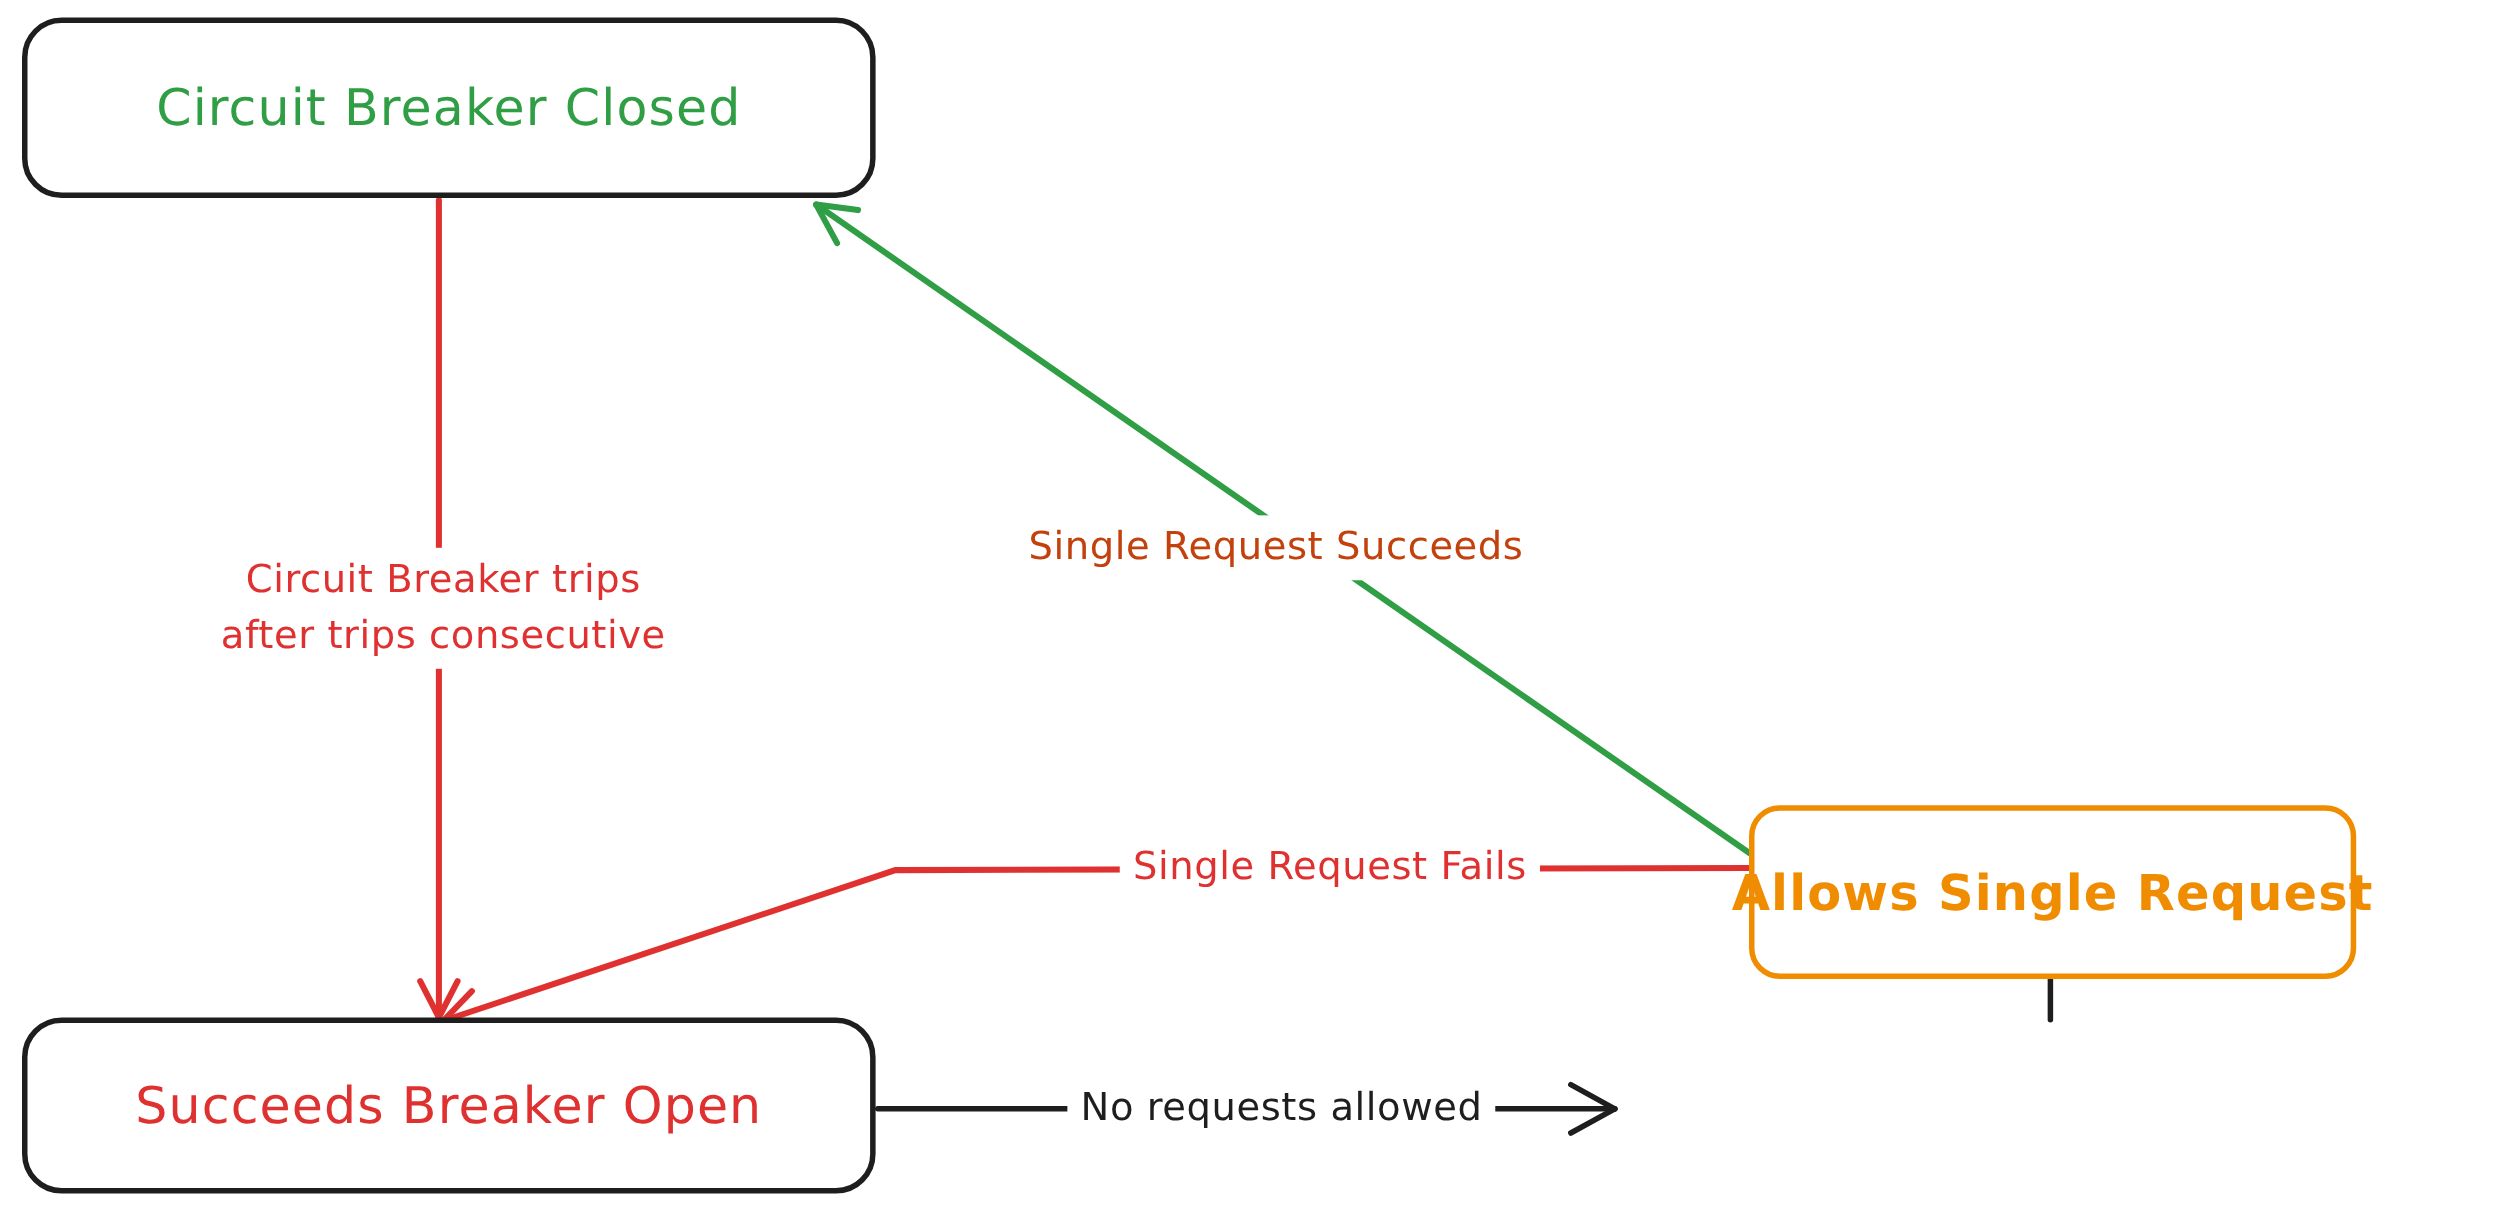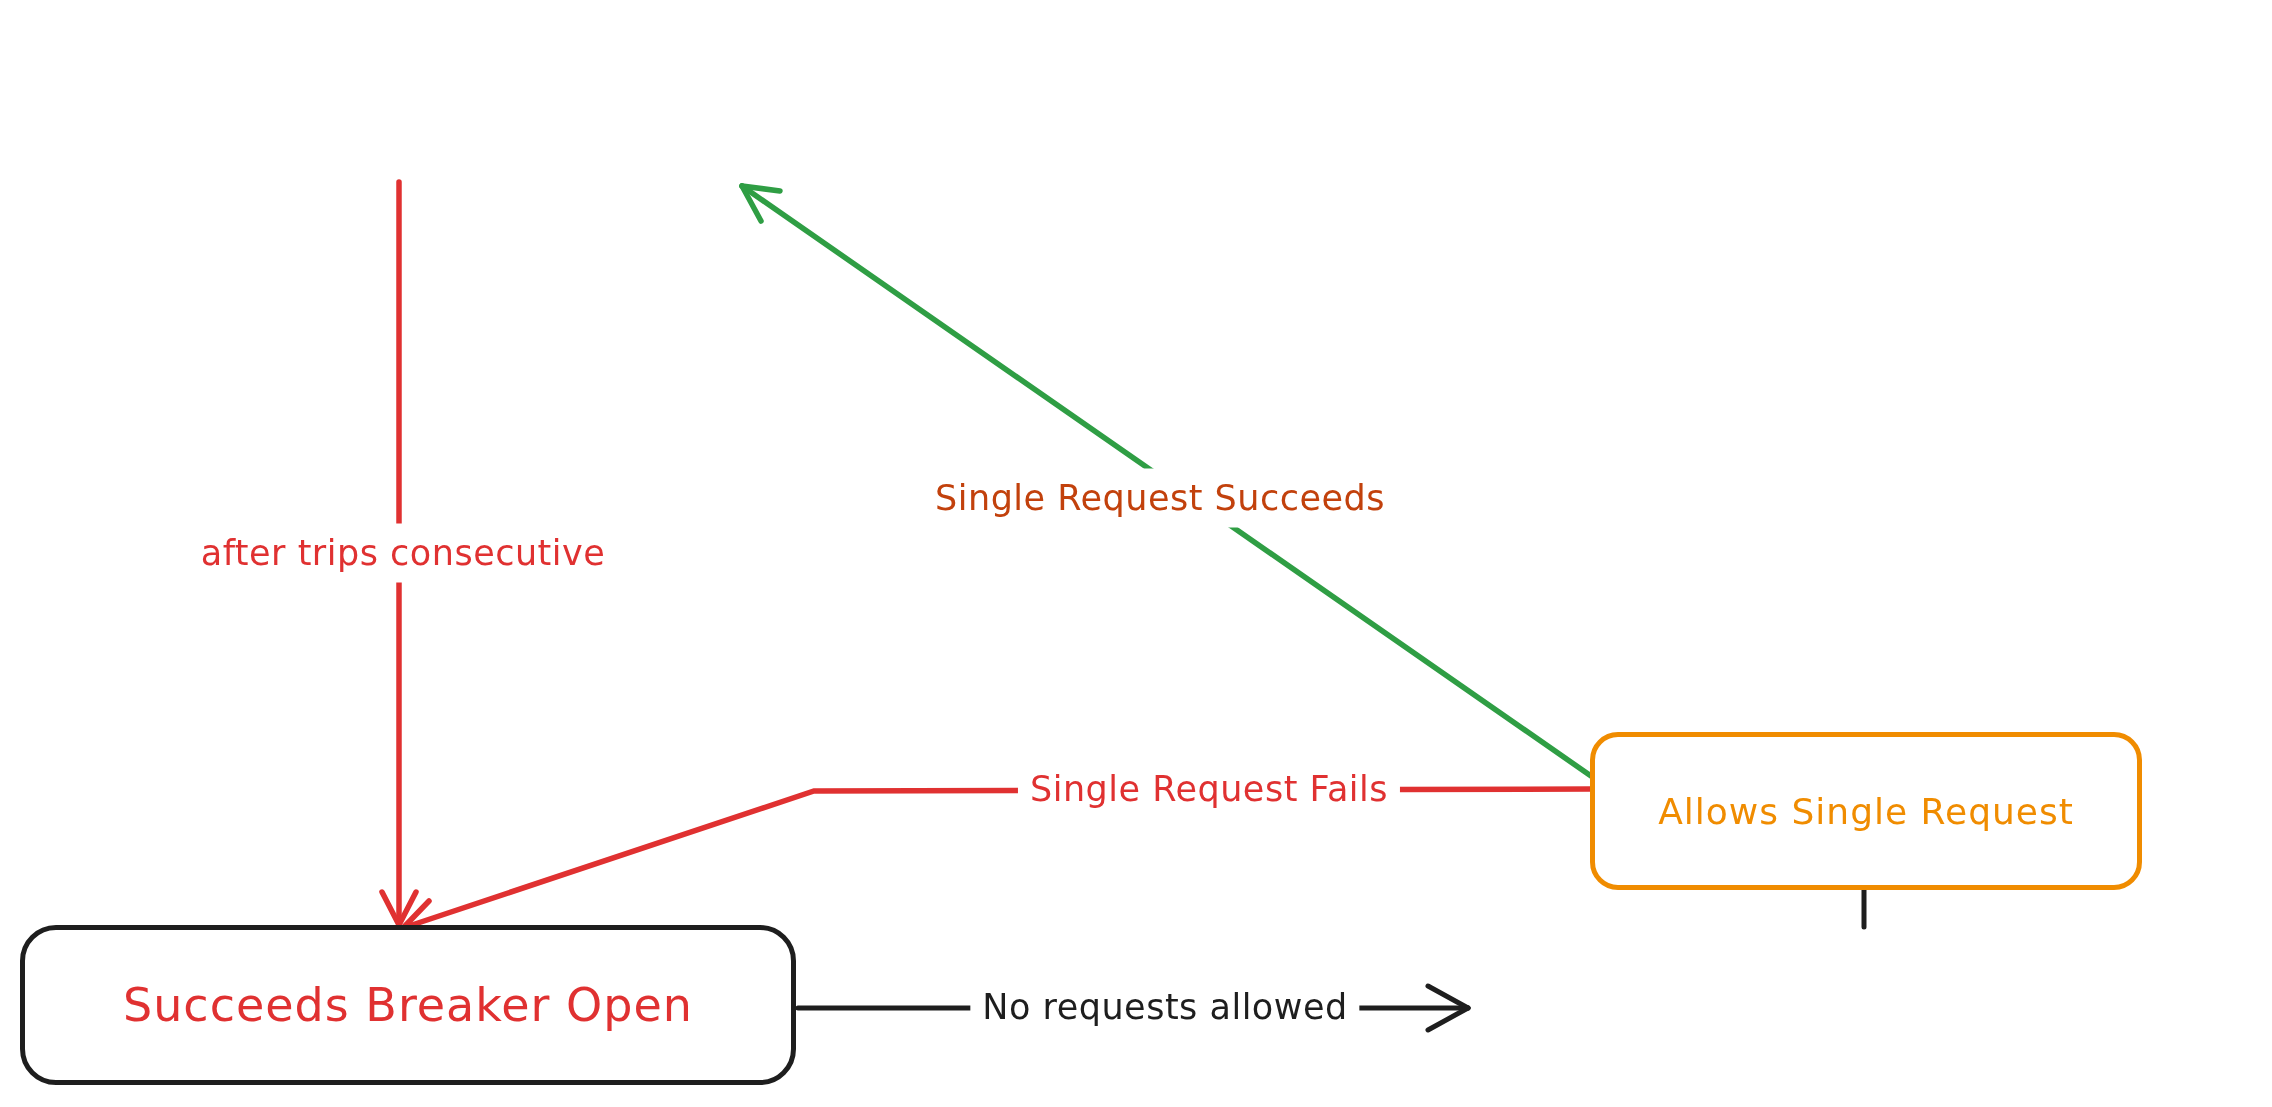--- a/index.html
+++ b/index.html
@@ -51,21 +51,21 @@
   .node-open .node-label { color: #e03131; }
   .node-halfopen {
     left: 1476px; top: 925px; width: 782px; height: 163px;
     border: 5px solid #1e1e1e; border-radius: 36px;
   }
   .node-halfopen .node-label { color: #f08c00; }
   .node-allows {
     left: 1590px; top: 732px; width: 552px; height: 158px;
     border: 5px solid #f08c00; border-radius: 28px;
   }
-  .node-allows .node-label { color: #f08c00; font-size: 36px; }
+  .node-allows .node-label { color: #f08c00; font-size: 45px; font-weight: bold; }
 
   .edge-label {
     position: absolute;
     transform: translate(-50%, -50%);
     background: #ffffff;
     text-align: center;
     font-size: 35px;
     letter-spacing: 0.5px;
     line-height: 51px;
     padding: 4px 12px;
@@ -107,31 +107,35 @@
       <line x1="1468" y1="1008" x2="1428" y2="986"></line>
       <line x1="1468" y1="1008" x2="1428" y2="1030"></line>
     </g>
 
     <g fill="none" stroke-width="5" stroke-linecap="round" stroke="#1e1e1e">
       <line x1="1864" y1="888" x2="1864" y2="927"></line>
     </g>
   </svg>
 
   <div class="edge-label label-trip">
+    <div>Circuit Breaker trips</div>
     <div>after trips consecutive</div>
   </div>
 
   <div class="edge-label label-succeeds">Single Request Succeeds</div>
 
   <div class="edge-label label-fails">Single Request Fails</div>
 
   <div class="edge-label label-delay">
     <div>No requests allowed</div>
   </div>
 
+  <div class="node node-closed">
+    <span class="node-label">Circuit Breaker Closed</span>
+  </div>
 
   <div class="node node-open">
     <span class="node-label">Succeeds Breaker Open</span>
   </div>
 
 
   <div class="node node-allows">
     <span class="node-label">Allows Single Request</span>
   </div>
 

